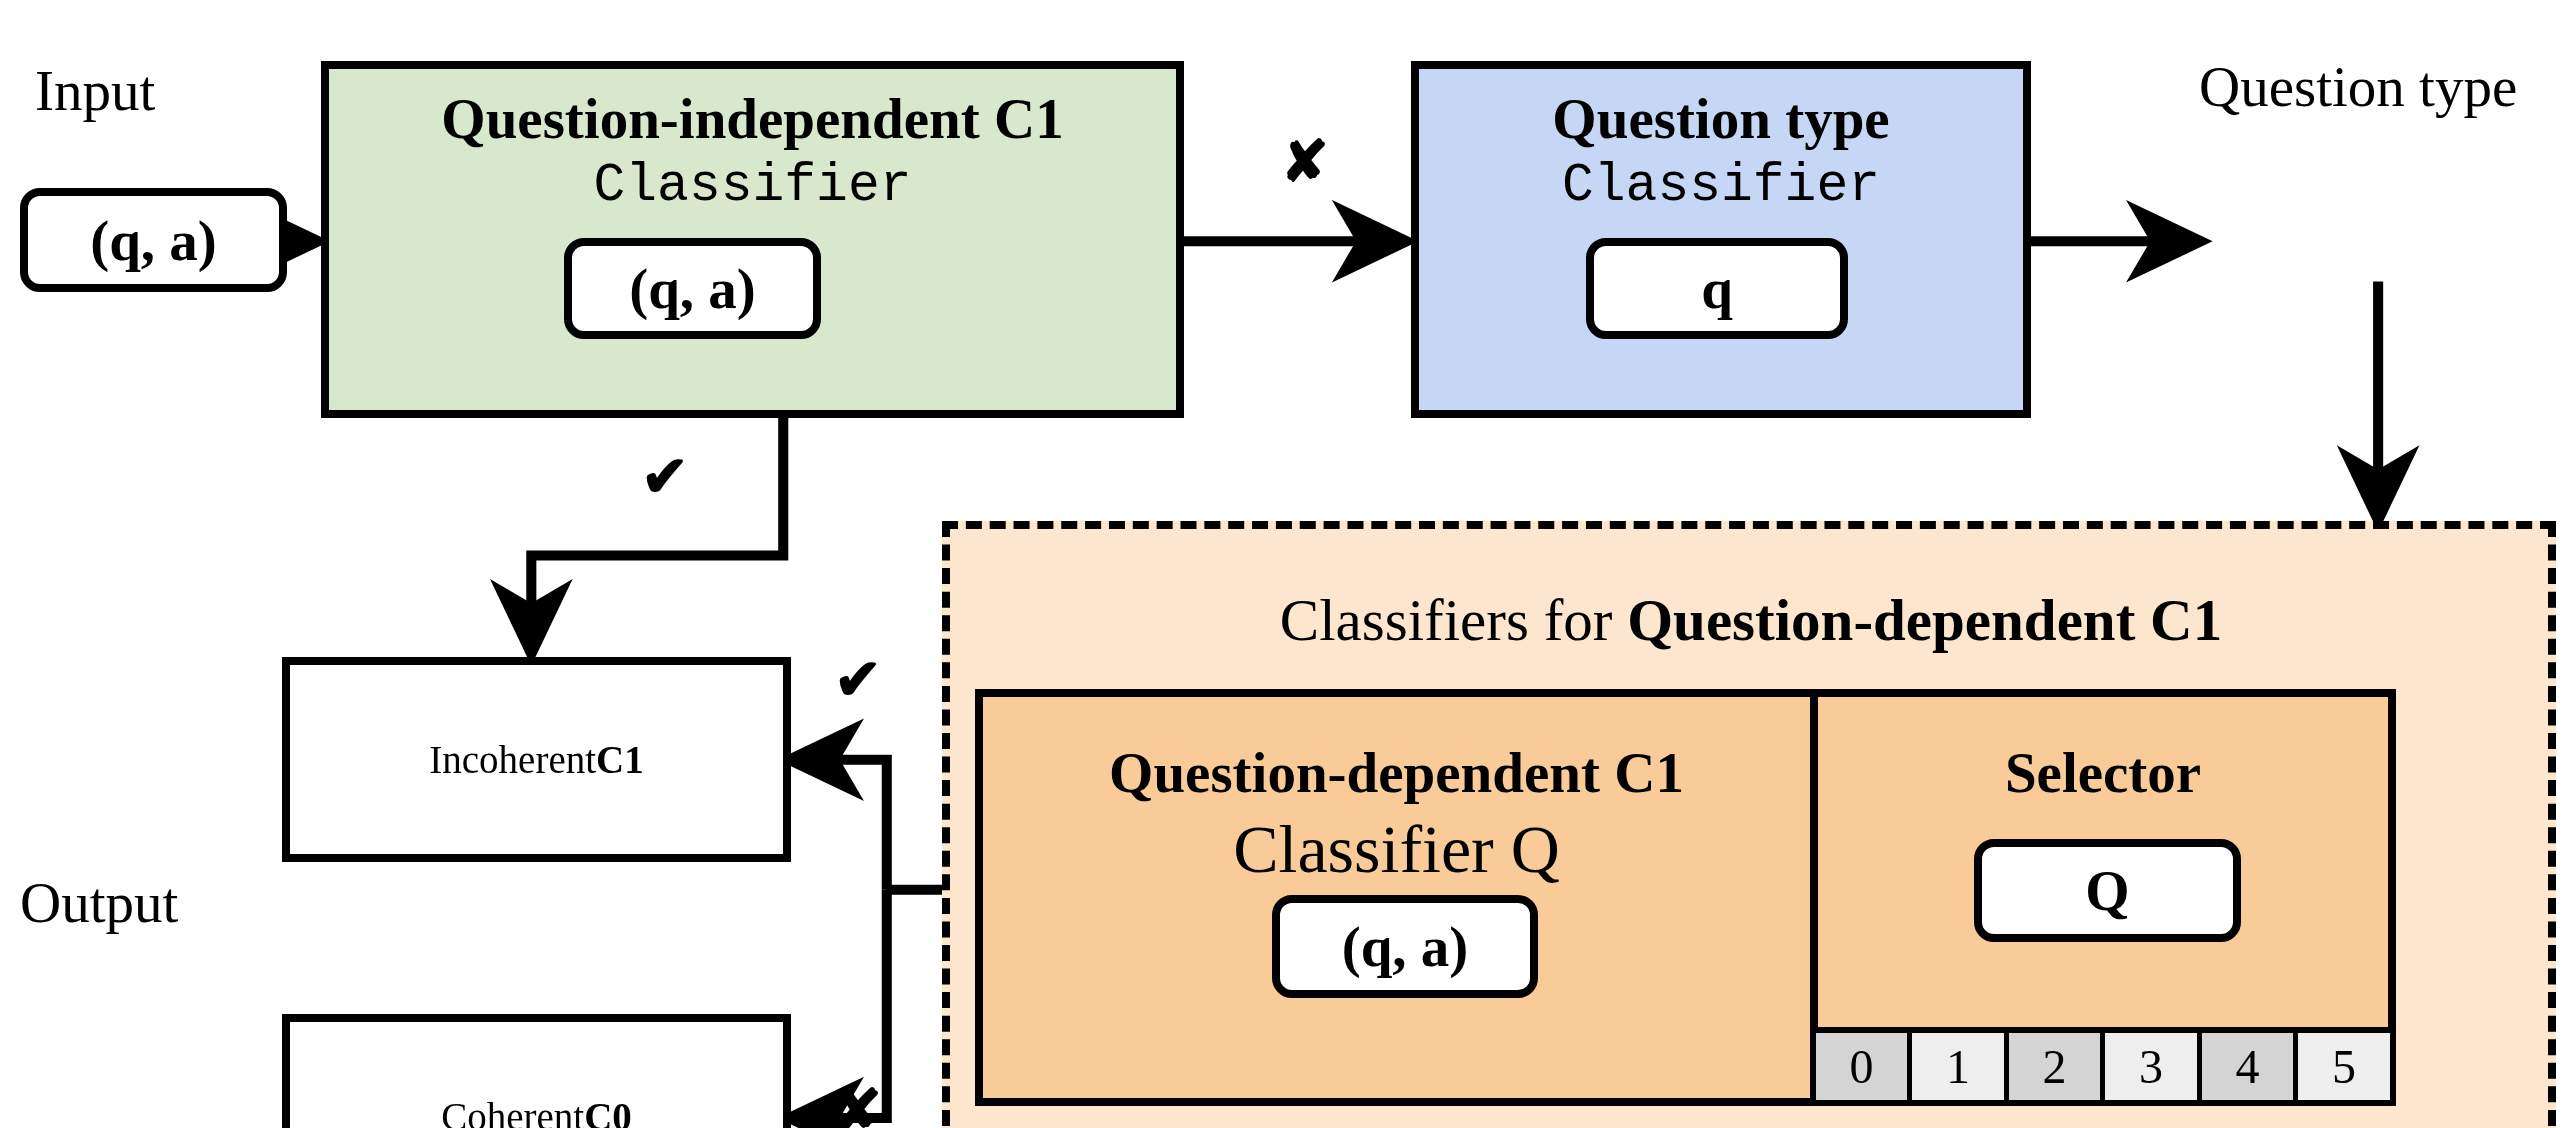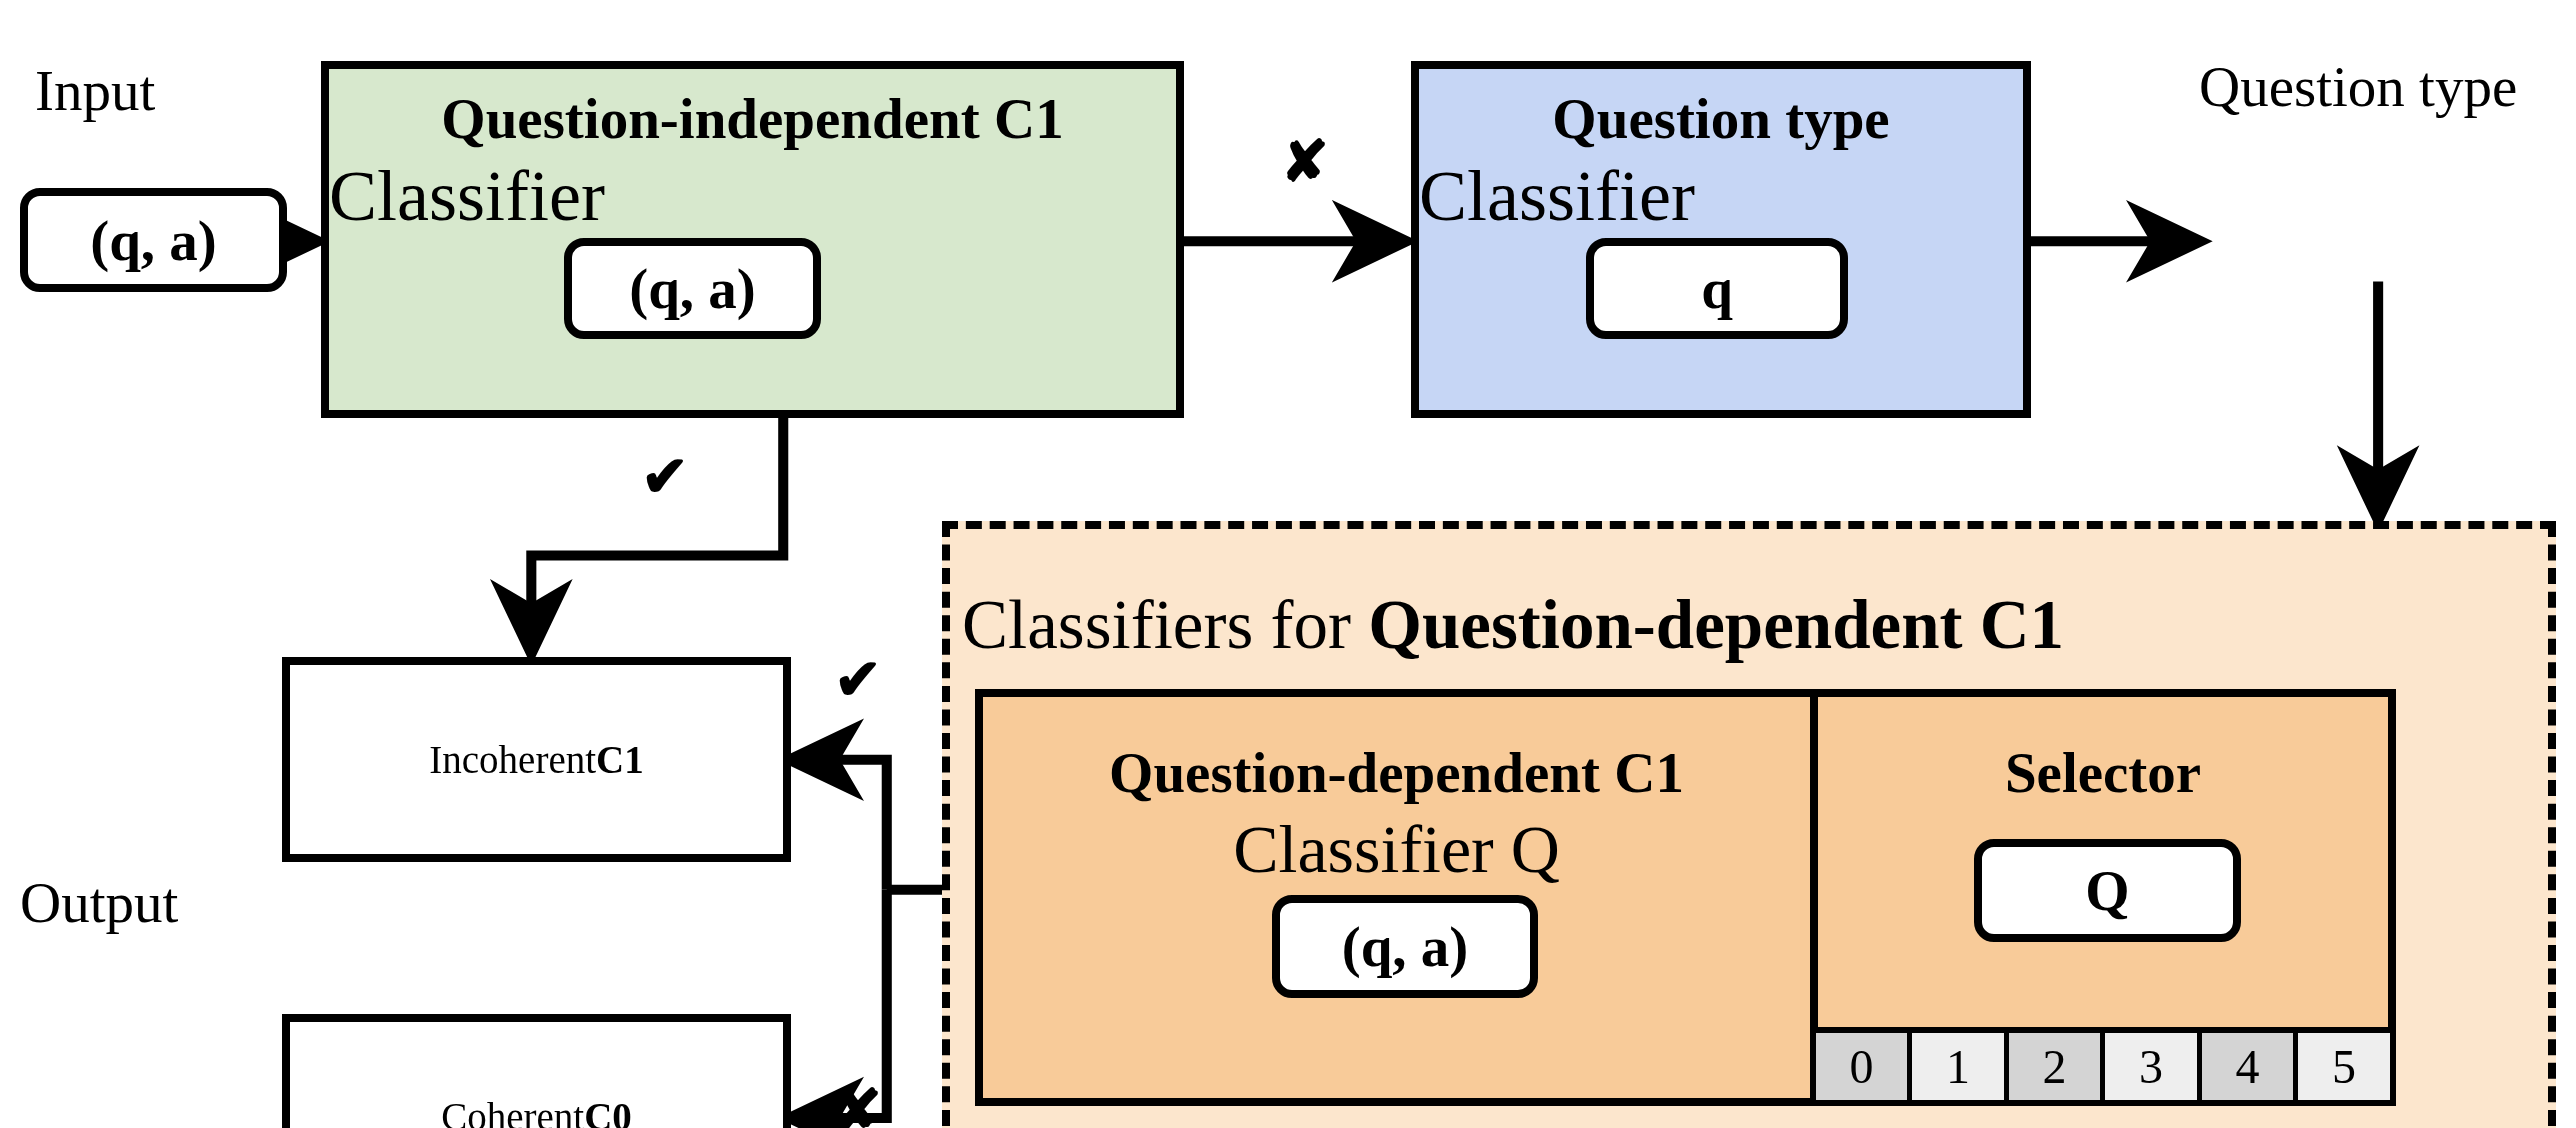--- a/index.html
+++ b/index.html
@@ -14,32 +14,32 @@
   
   .pill{position:absolute;box-sizing:border-box;background:#ffffff;
         border:8.2px solid #000;border-radius:20px;
         display:flex;align-items:center;justify-content:center;
         font-weight:bold;font-size:57px;}
 
   
   .procbox{position:absolute;box-sizing:border-box;border:8.2px solid #000;padding-left:6px;}
   .procbox .title{position:absolute;left:0;right:0;text-align:center;
         font-weight:bold;font-size:57px;line-height:1.05;}
-  .procbox .subtitle{position:absolute;left:0;right:0;
-        font-weight:normal;font-size:72px;line-height:1.05;}
+  .procbox .subtitle{position:absolute;left:0;right:0;text-align:center;
+        font-weight:normal;font-size:53px;line-height:1.05;font-family:Liberation Mono, monospace;}
 
   
   .outbox{position:absolute;box-sizing:border-box;border:8.2px solid #000;
         background:#fff;display:flex;align-items:center;justify-content:center;
         font-size:39px;}
   .outbox b{font-weight:bold;}
 
   
   .dashed{position:absolute;box-sizing:border-box;border:8.2px dashed #000;}
-  .dashed .cap{position:absolute;left:12px;right:0;text-align:left;font-size:69px;}
+  .dashed .cap{position:absolute;left:4px;right:0;text-align:center;font-size:59px;}
   .dashed .cap b{font-weight:bold;}
 
   
   .pane{position:absolute;box-sizing:border-box;border:8.2px solid #000;}
   .pane .ptitle{position:absolute;left:0;right:0;text-align:center;
         font-weight:bold;font-size:57px;line-height:1.05;}
   .pane .psub{position:absolute;left:0;right:0;text-align:center;
         font-size:68px;line-height:1.05;}
 
   

